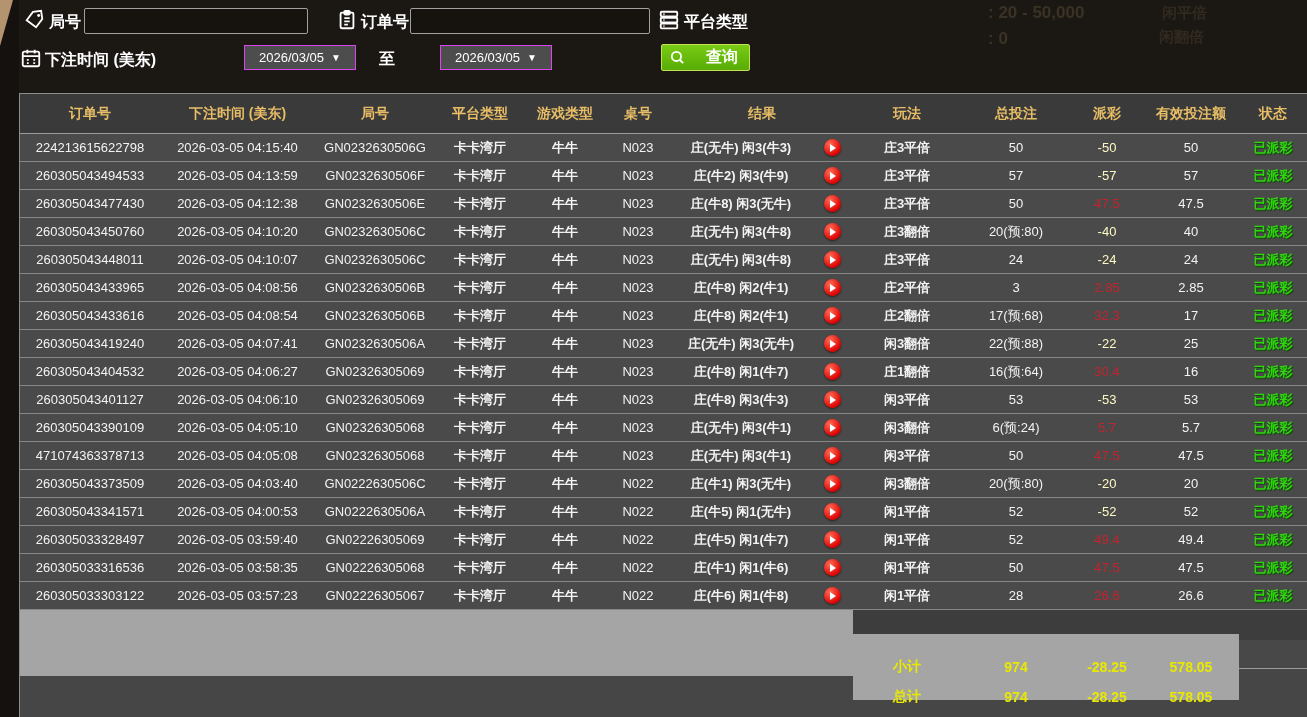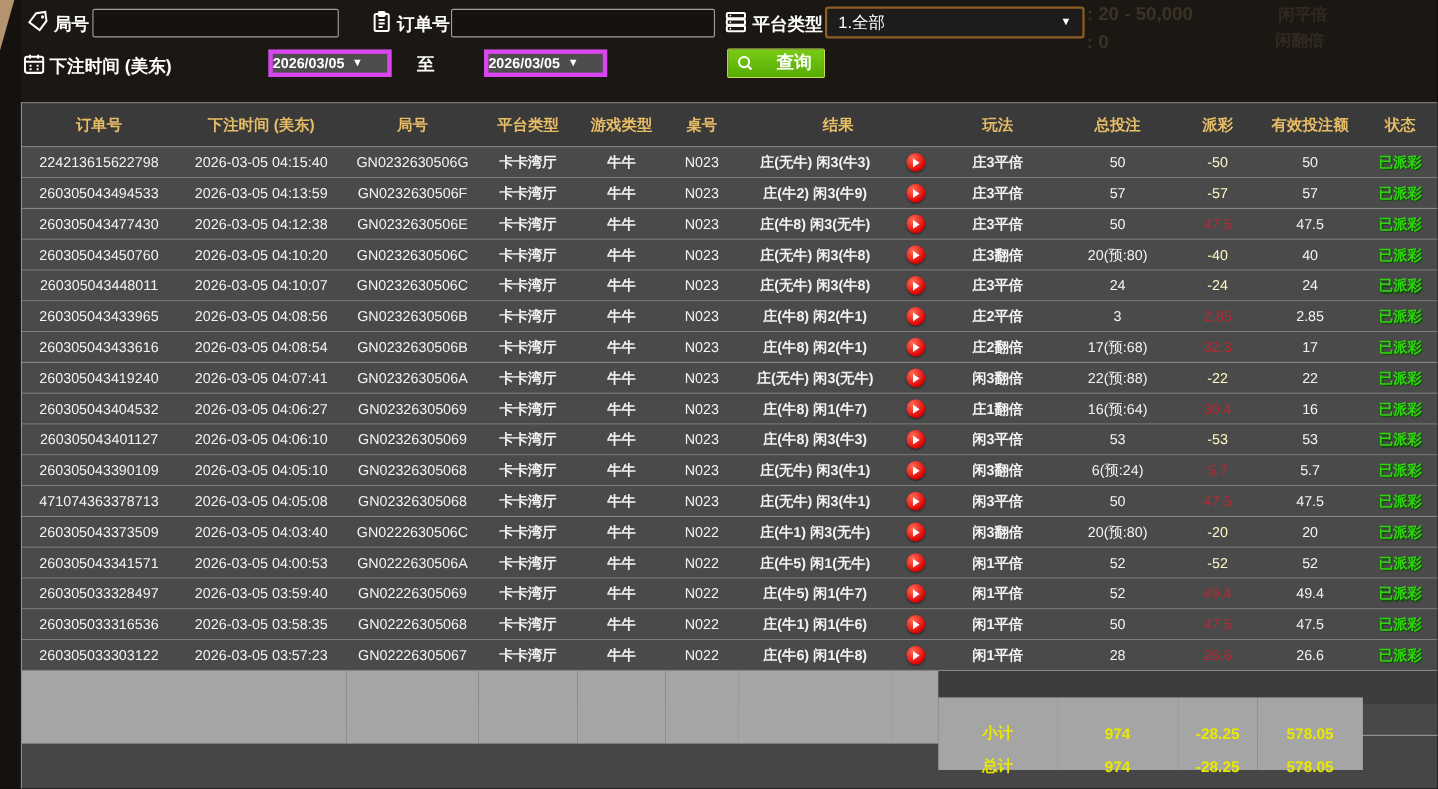--- a/index.html
+++ b/index.html
@@ -25,22 +25,22 @@
   .fl { position:absolute; color:#ffffff; font-weight:700; font-size:16px; white-space:nowrap; }
   .ficon { position:absolute; width:22px; height:22px; }
   .ficon svg { width:100%; height:100%; }
   .tinput { position:absolute; height:26px; background:#16120e; border:1px solid #a0a0a0;
     border-radius:2px; color:#fff; font-size:14px; padding:0 6px; box-sizing:border-box; outline:none; }
   .dropdown { position:absolute; box-sizing:border-box; display:flex; align-items:center;
     color:#fff; cursor:pointer; }
   .platform-dd { left:750px; top:6px; width:236px; height:29px; background:#1d1c1a;
     border:2px solid #8e5c24; border-radius:3px; padding:0 10px; font-size:15px;
     justify-content:space-between; }
-  .date-dd { top:45px; width:112px; height:25px; background:#4d4d4d; border:4px solid #d946ef;
-    font-size:13px; font-weight:700; justify-content:flex-start; gap:7px; }
+  .date-dd { top:45px; width:112px; height:25px; background:#4d4d4d; border:1px solid #d946ef;
+    font-size:13px; font-weight:400; justify-content:center; gap:7px; }
   .caret { font-size:10px; color:#fff; line-height:1; }
   .caret::after { content:"▼"; }
   .query-btn { position:absolute; left:661px; top:44px; height:27px; padding:0 11px 0 7px;
     background:linear-gradient(#79cb15,#57ac04); border:1px solid #c6e055; border-radius:2px;
     color:#fff; font-size:16px; font-weight:700; display:flex; align-items:center; gap:20px;
     cursor:pointer; box-sizing:border-box; }
 
   
   .table-wrap { position:absolute; left:19px; top:93px; width:1288px; height:624px;
     background:#464646; border-top:1px solid #8d8d8d; border-left:1px solid #8d8d8d; box-sizing:border-box; }
@@ -106,24 +106,20 @@
     <svg viewBox="0 0 24 24" fill="none" stroke="#fff" stroke-width="2">
       <rect x="3" y="3" width="18" height="5.2" rx="1"></rect>
       <rect x="3" y="9.5" width="18" height="5.2" rx="1"></rect>
       <rect x="3" y="16" width="18" height="5.2" rx="1"></rect>
       <circle cx="6.5" cy="5.6" r="0.9" fill="#fff" stroke="none"></circle>
       <circle cx="6.5" cy="12.1" r="0.9" fill="#fff" stroke="none"></circle>
       <circle cx="6.5" cy="18.6" r="0.9" fill="#fff" stroke="none"></circle>
     </svg>
   </span>
   <span class="fl" style="left:684px; top:12px;">平台类型</span>
-  <div class="dropdown platform-dd">
-    <span>1.全部</span>
-    <span class="caret"></span>
-  </div>
 
   <span class="ficon" style="left:20px; top:47px;">
     <svg viewBox="0 0 24 24" fill="none" stroke="#fff" stroke-width="2">
       <rect x="3" y="5" width="18" height="16" rx="2"></rect>
       <path d="M3 10 h18 M8 3 v4 M16 3 v4 M7.5 14 h2 M14.5 14 h2 M7.5 17.5 h2 M14.5 17.5 h2"></path>
     </svg>
   </span>
   <span class="fl" style="left:45px; top:50px;">下注时间 (美东)</span>
   <div class="dropdown date-dd" style="left:244px;">
     <span>2026/03/05</span>
@@ -287,21 +283,21 @@
       <div class="cell cn">卡卡湾厅</div>
       <div class="cell cn">牛牛</div>
       <div class="cell">N023</div>
       <div class="cell cn">庄(无牛) 闲3(无牛)</div>
       <div class="cell icon-cell">
             <span class="play"></span>
           </div>
       <div class="cell cn">闲3翻倍</div>
       <div class="cell">22(预:88)</div>
       <div class="cell payout neg">-22</div>
-      <div class="cell">22</div>
+      <div class="cell">25</div>
       <div class="cell status-cell">已派彩</div>
     </div>
         <div class="trow">
       <div class="cell">260305043404532</div>
       <div class="cell">2026-03-05 04:06:27</div>
       <div class="cell">GN02326305069</div>
       <div class="cell cn">卡卡湾厅</div>
       <div class="cell cn">牛牛</div>
       <div class="cell">N023</div>
       <div class="cell cn">庄(牛8) 闲1(牛7)</div>

